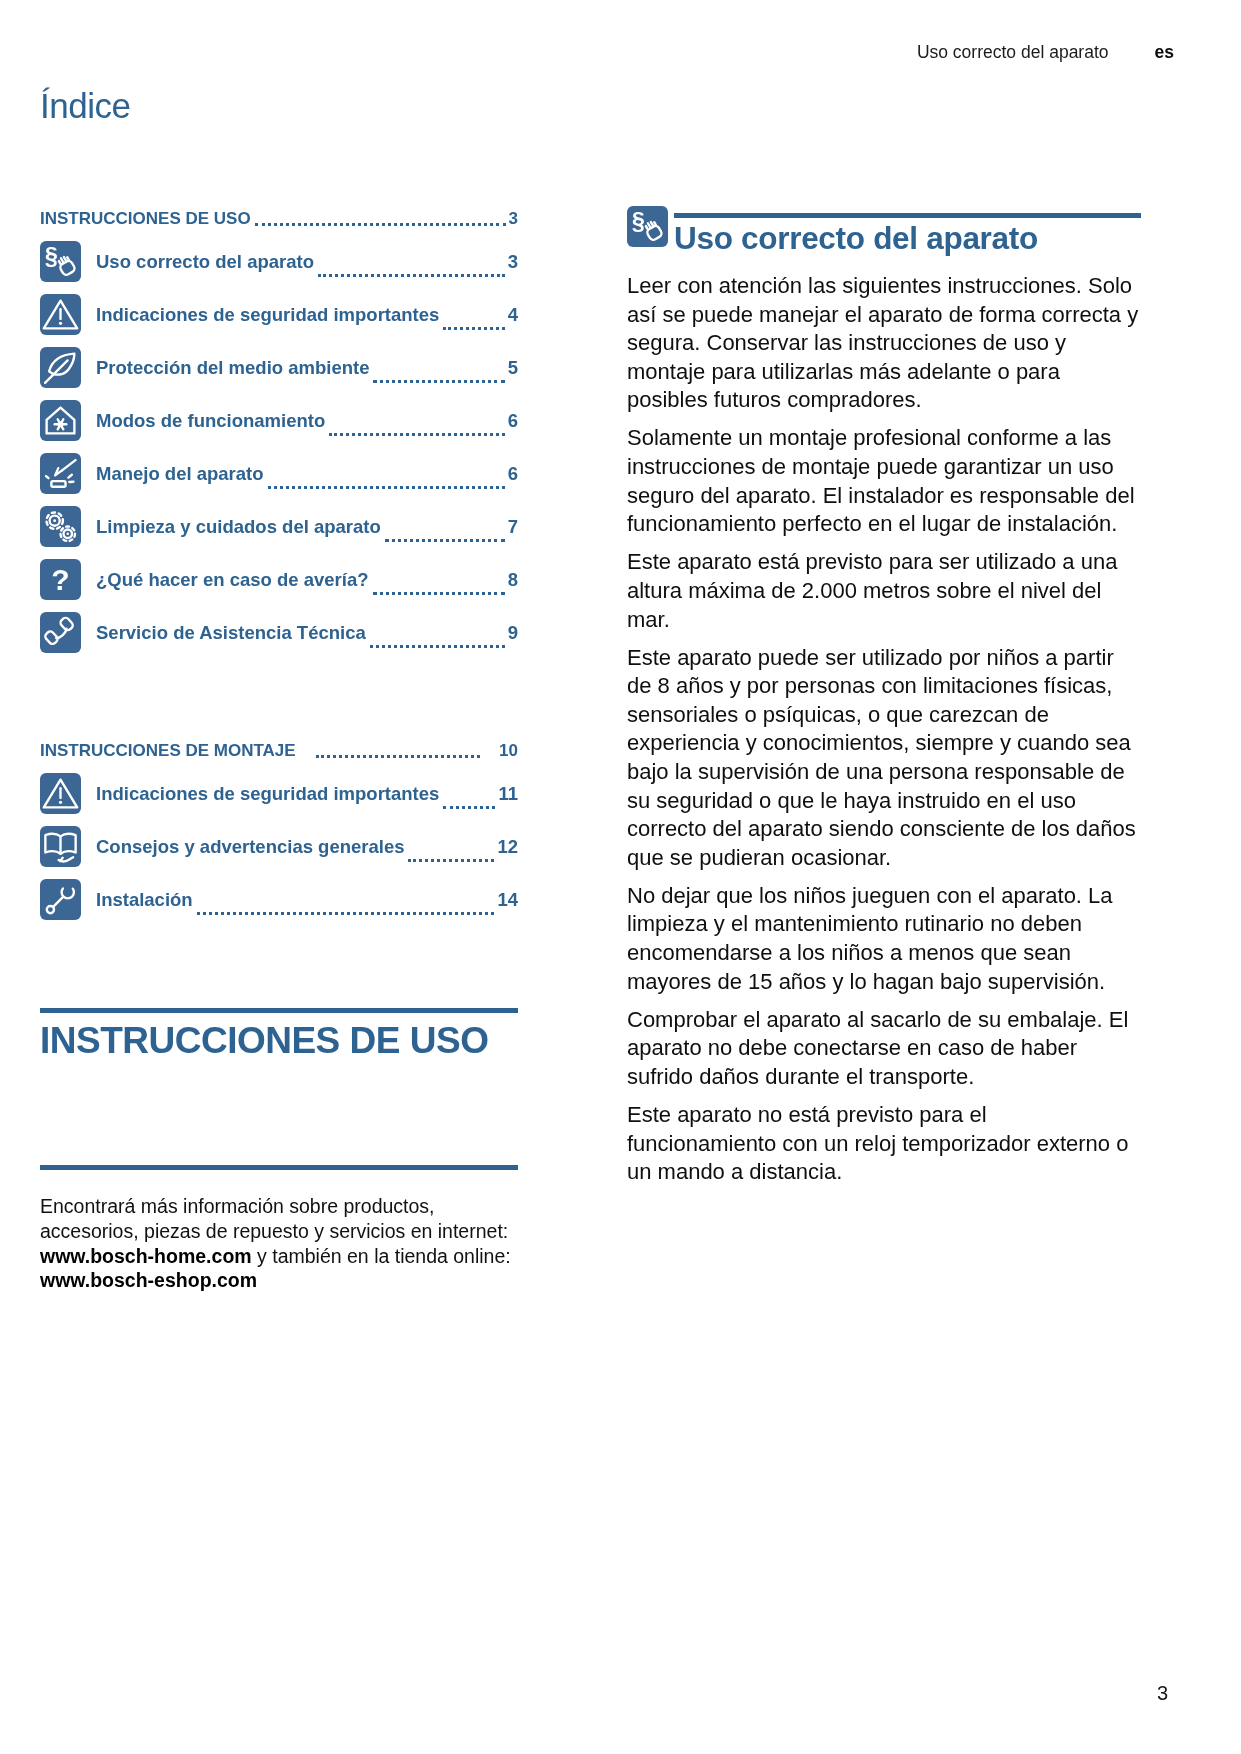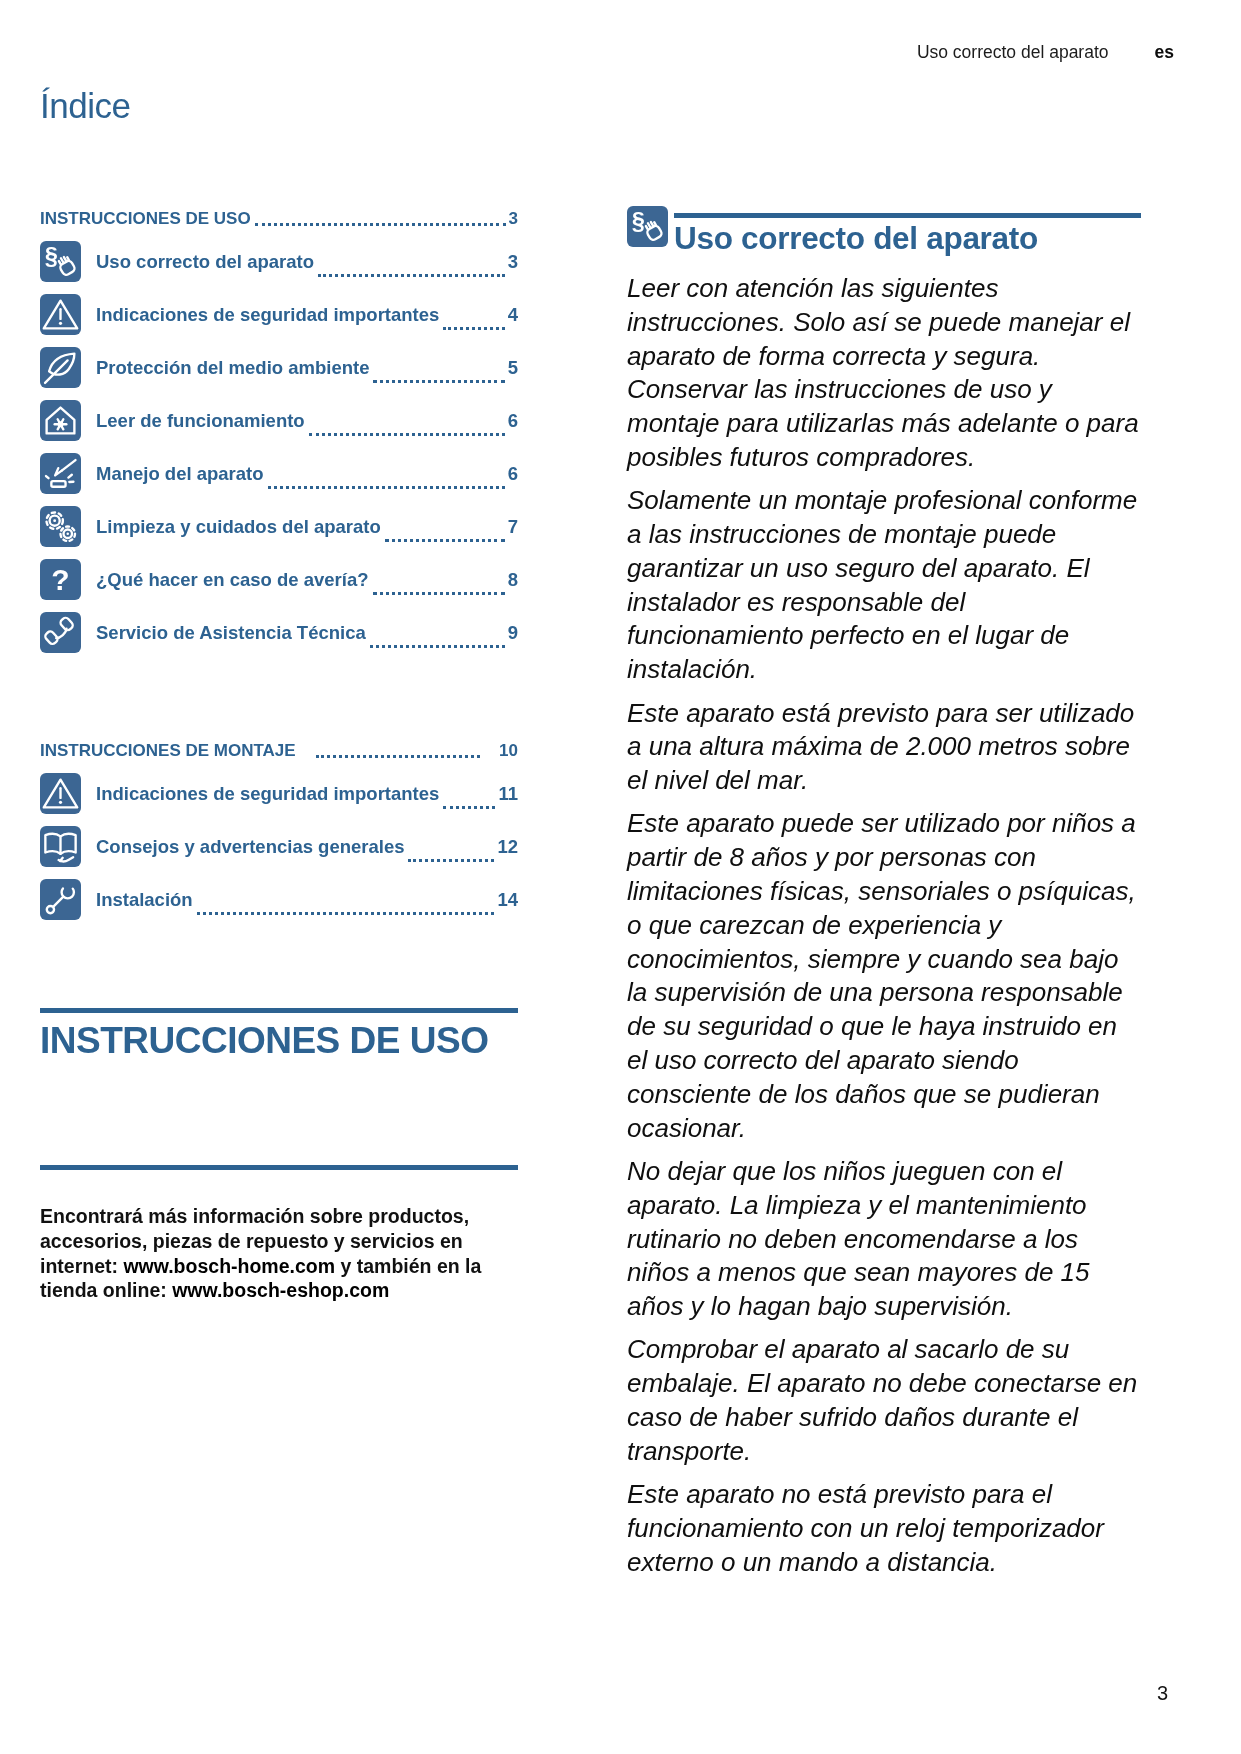--- a/index.html
+++ b/index.html
@@ -30,35 +30,35 @@
   .toc-label{white-space:nowrap;}
   .leader{flex:1;border-bottom:3px dotted #2d6291;margin:0 3px 5px 4px;align-self:flex-end;min-width:12px;}
   .toc-srow .leader{margin-bottom:3px;}
   .toc-page{white-space:nowrap;}
 
   
   .uso-block{position:absolute;left:40px;top:1008px;width:478px;}
   .rule{height:5px;background:#2d6291;}
   .uso-title{font-size:37px;font-weight:bold;color:#2d6291;margin:7px 0 0 0;letter-spacing:-0.5px;}
   .rule.lower{margin-top:103px;}
-  .info{margin-top:34px;font-size:19.5px;line-height:1.27;color:#111111;font-weight:bold;}
+  .info{margin-top:24px;font-size:19.5px;line-height:1.27;color:#111111;}
   .info b{color:#000000;}
 
   
   .col-right{position:absolute;left:627px;top:206px;width:514px;}
   .section-head{display:flex;}
   .head-icon{width:41px;height:41px;border-radius:6px;background:#3c6693;flex:0 0 41px;margin-right:6px;}
   .head-icon svg{display:block;width:100%;height:100%;}
   .head-icon path,.head-icon line,.head-icon rect{stroke:#ffffff;stroke-width:1.5;fill:none;stroke-linecap:round;stroke-linejoin:round;}
   .head-icon text{fill:#ffffff;stroke:none;font-weight:bold;font-family:"Liberation Sans", sans-serif;}
   .head-right{flex:1;}
   .head-rule{height:5px;background:#2d6291;margin-top:7px;}
   .main-heading{font-size:31.5px;font-weight:bold;color:#2d6291;margin:2px 0 0 0;letter-spacing:-0.3px;}
   .body-copy{margin-top:15px;}
-  .body-copy p{margin:0 0 9.5px 0;font-size:26px;line-height:1.3;color:#0f0f0f;font-style:italic;}
+  .body-copy p{margin:0 0 9.5px 0;font-size:22px;line-height:1.3;color:#0f0f0f;}
 
   
   .pagenum{position:absolute;top:1682px;right:73px;font-size:20px;color:#151515;}
 </style>
 </head>
 <body>
 
 <div class="page">
 
   <div class="runhead">
@@ -121,21 +121,21 @@
     <div class="toc-row">
       <span class="toc-icon">
         <svg viewBox="0 0 26 26">
             <path d="M4.2 12.6 L13 4.8 L21.8 12.6 L21.8 21.2 L4.2 21.2 Z"></path>
             <circle cx="13" cy="15.4" r="1.1"></circle>
             <line x1="9.3" y1="15.4" x2="16.7" y2="15.4"></line>
             <line x1="11.2" y1="12.2" x2="14.8" y2="18.6"></line>
             <line x1="14.8" y1="12.2" x2="11.2" y2="18.6"></line>
           </svg>
       </span>
-      <span class="toc-label">Leer de funcionamiento</span>
+      <span class="toc-label">Modos de funcionamiento</span>
       <span class="leader"></span>
       <span class="toc-page">6</span>
     </div>
 
     <div class="toc-row">
       <span class="toc-icon">
         <svg viewBox="0 0 26 26">
             <path d="M22.5 4.5 L13.8 11.2"></path>
             <path d="M13.8 11.2 l-4.2 3 l2 -4.6"></path>
             <rect x="7.2" y="17.8" width="9" height="3.6" rx="1"></rect>

